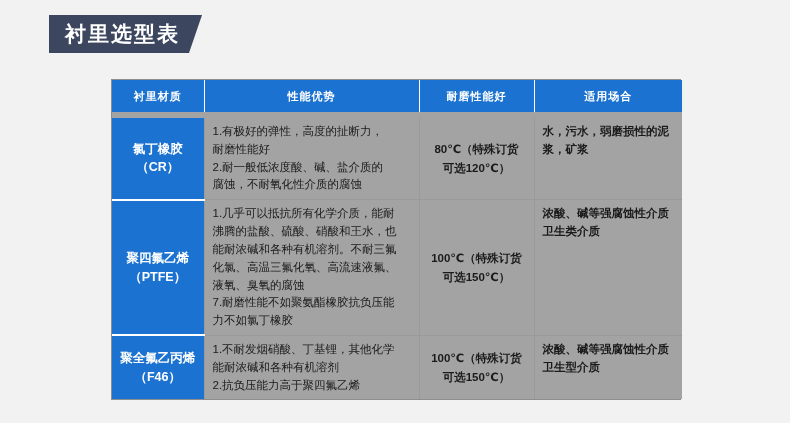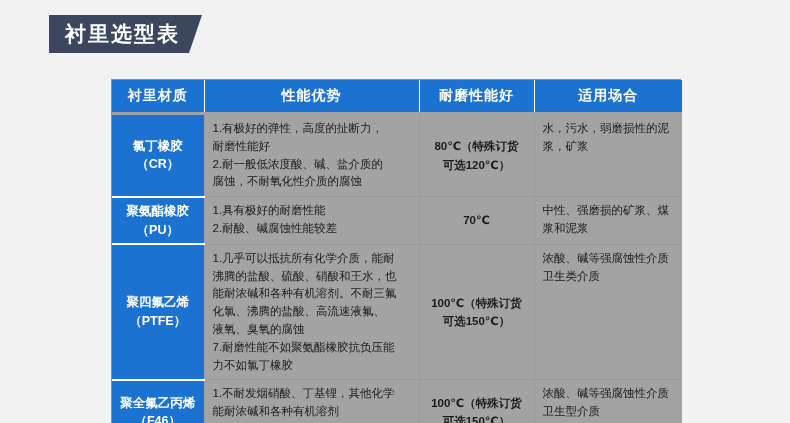--- a/index.html
+++ b/index.html
@@ -53,43 +53,43 @@
     table-layout: fixed;
   }
   table.lining-table col.c1 { width: 92px; }
   table.lining-table col.c2 { width: 215px; }
   table.lining-table col.c3 { width: 115px; }
   table.lining-table col.c4 { width: 148px; }
 
   thead th {
     background: #1b72d0;
     color: #ffffff;
-    font-size: 14px;
+    font-size: 11px;
     font-weight: bold;
     letter-spacing: 1px;
     height: 32px;
     padding: 0;
     text-align: center;
     vertical-align: middle;
     border-right: 1px solid #ffffff;
-    border-bottom: 3px solid #a3a3a3;
+    border-bottom: 6px solid #a3a3a3;
   }
   thead th:last-child { border-right: none; }
 
   tbody td {
     border-right: 1px solid #9a9a9a;
     border-bottom: 1px solid #9a9a9a;
     background: #a3a3a3;
     font-size: 11.5px;
     color: #1a1a1a;
     line-height: 1.55;
     padding: 5px 8px;
     vertical-align: top;
   }
-  tbody td:last-child { border-right: none; }
+  tbody td:last-child { border-right: none; font-weight: bold; }
   tbody tr:last-child td { border-bottom: none; }
 
   
   td.material {
     background: #1b72d0;
     color: #ffffff;
     font-size: 12.5px;
     font-weight: bold;
     text-align: center;
     vertical-align: middle;
@@ -153,40 +153,26 @@
             <td class="temp">
               <span class="temp-line">80℃（特殊订货</span>
               <span class="temp-line">可选120℃）</span>
             </td>
             <td class="usage">
               <span class="usage-line">水，污水，弱磨损性的泥</span>
               <span class="usage-line">浆，矿浆</span>
             </td>
           </tr>
           <tr>
-            <td class="material"><span>聚氨酯橡胶</span><span class="mat-code">（PU）</span></td>
-            <td class="perf">
-              <span class="perf-line">1.具有极好的耐磨性能</span>
-              <span class="perf-line">2.耐酸、碱腐蚀性能较差</span>
-            </td>
-            <td class="temp">
-              <span class="temp-line">70℃</span>
-            </td>
-            <td class="usage">
-              <span class="usage-line">中性、强磨损的矿浆、煤</span>
-              <span class="usage-line">浆和泥浆</span>
-            </td>
-          </tr>
-          <tr>
             <td class="material"><span>聚四氟乙烯</span><span class="mat-code">（PTFE）</span></td>
             <td class="perf">
               <span class="perf-line">1.几乎可以抵抗所有化学介质，能耐</span>
               <span class="perf-line">沸腾的盐酸、硫酸、硝酸和王水，也</span>
               <span class="perf-line">能耐浓碱和各种有机溶剂。不耐三氟</span>
-              <span class="perf-line">化氯、沸腾的盐酸、高流速液氟、</span>
+              <span class="perf-line">化氯、高温三氟化氧、高流速液氟、</span>
               <span class="perf-line">液氧、臭氧的腐蚀</span>
               <span class="perf-line">7.耐磨性能不如聚氨酯橡胶抗负压能</span>
               <span class="perf-line">力不如氯丁橡胶</span>
             </td>
             <td class="temp">
               <span class="temp-line">100℃（特殊订货</span>
               <span class="temp-line">可选150℃）</span>
             </td>
             <td class="usage">
               <span class="usage-line">浓酸、碱等强腐蚀性介质</span>

